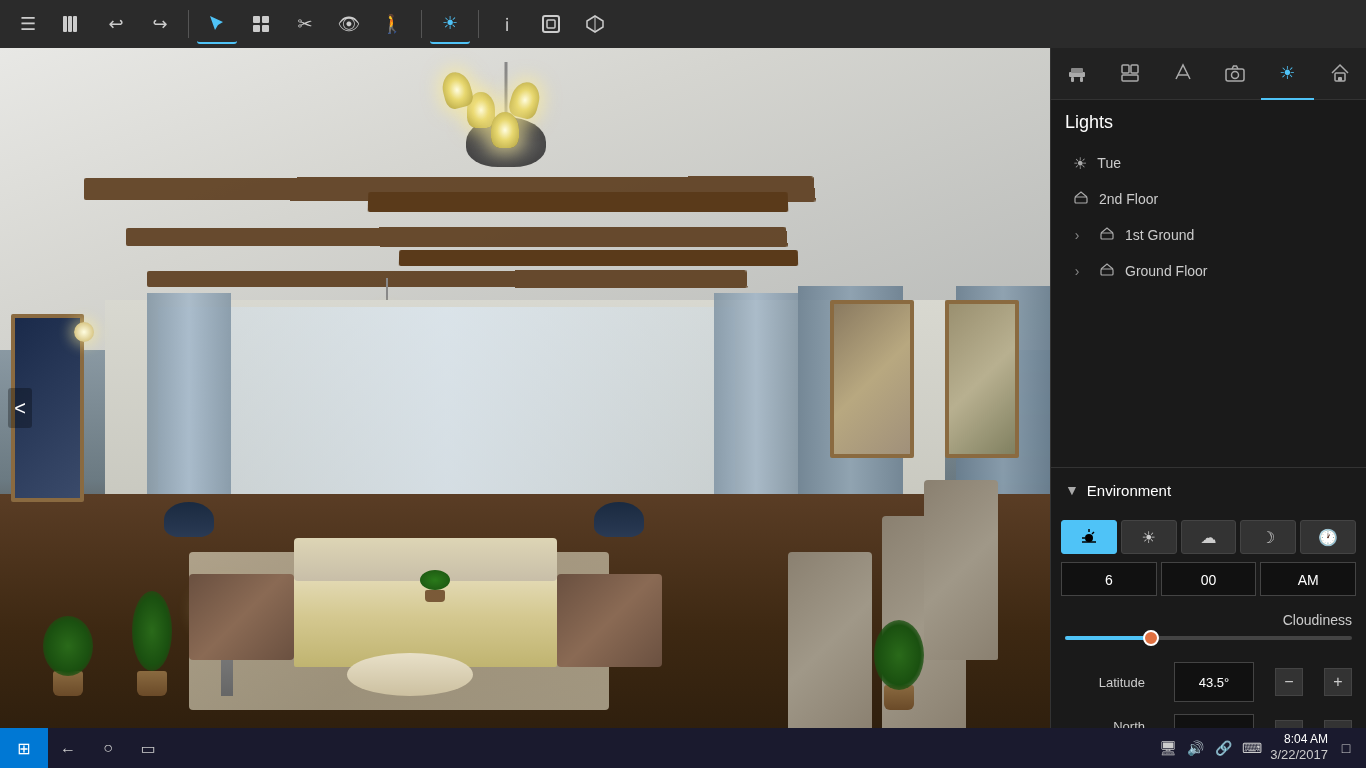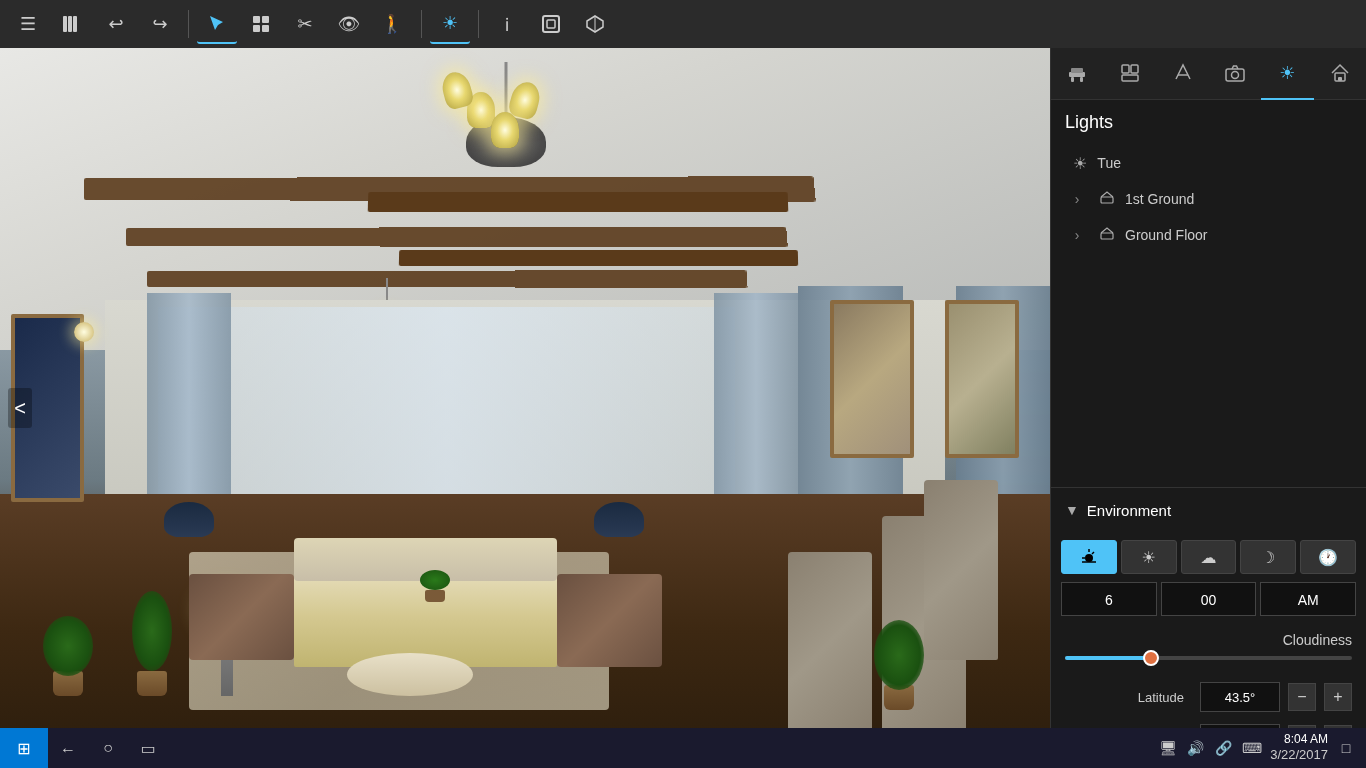--- a/index.html
+++ b/index.html
@@ -321,25 +321,25 @@
     }
     .slider-fill {
       height: 4px; background: #4fc3f7; border-radius: 2px;
     }
     .slider-thumb {
       width: 16px; height: 16px; background: #e07040; border-radius: 50%;
       position: absolute; top: -6px; border: 2px solid #fff;
     }
 
     .env-field-row {
-      display: flex; align-items: center; padding: 6px 14px; gap: 8px;
+      display: flex; align-items: center; padding: 6px 14px; gap: 21px;
     }
     .env-field-label { color: #ccc; font-size: 13px; flex: 1; text-align: right; padding-right: 8px; }
     .env-field-input {
-      width: 80px; height: 30px; background: #111; border: 1px solid #444;
+      width: 80px; height: 40px; background: #111; border: 1px solid #444;
       color: #fff; font-size: 13px; text-align: center;
     }
     .env-field-btn {
       width: 28px; height: 28px; background: #333; border: 1px solid #444;
       color: #ccc; font-size: 16px; cursor: pointer; display: flex; align-items: center; justify-content: center;
     }
   </style>
 </head>
 <body>
 
@@ -524,20 +524,29 @@
   </div>
 
   <div id="lights-section">
     <div class="section-title">Lights</div>
 
     <div class="light-item">
       <span class="light-item-icon">☀</span>
       <span class="light-item-label">Tue</span>
     </div>
 
+    <div class="light-item">
+      <span class="light-item-icon">
+        <svg width="16" height="16" viewBox="0 0 16 16">
+            <rect x="2" y="8" width="12" height="6" rx="1" fill="none" stroke="#aaa" stroke-width="1.2"></rect>
+            <path d="M2 8l6-5 6 5" fill="none" stroke="#aaa" stroke-width="1.2"></path>
+          </svg>
+      </span>
+      <span class="light-item-label">2nd Floor</span>
+    </div>
 
     <div class="light-item with-chevron">
       <span class="light-chevron-col">›</span>
       <span class="light-item-icon">
         <svg width="16" height="16" viewBox="0 0 16 16">
             <rect x="2" y="8" width="12" height="6" rx="1" fill="none" stroke="#aaa" stroke-width="1.2"></rect>
             <path d="M2 8l6-5 6 5" fill="none" stroke="#aaa" stroke-width="1.2"></path>
           </svg>
       </span>
       <span class="light-item-label">1st Ground</span>

